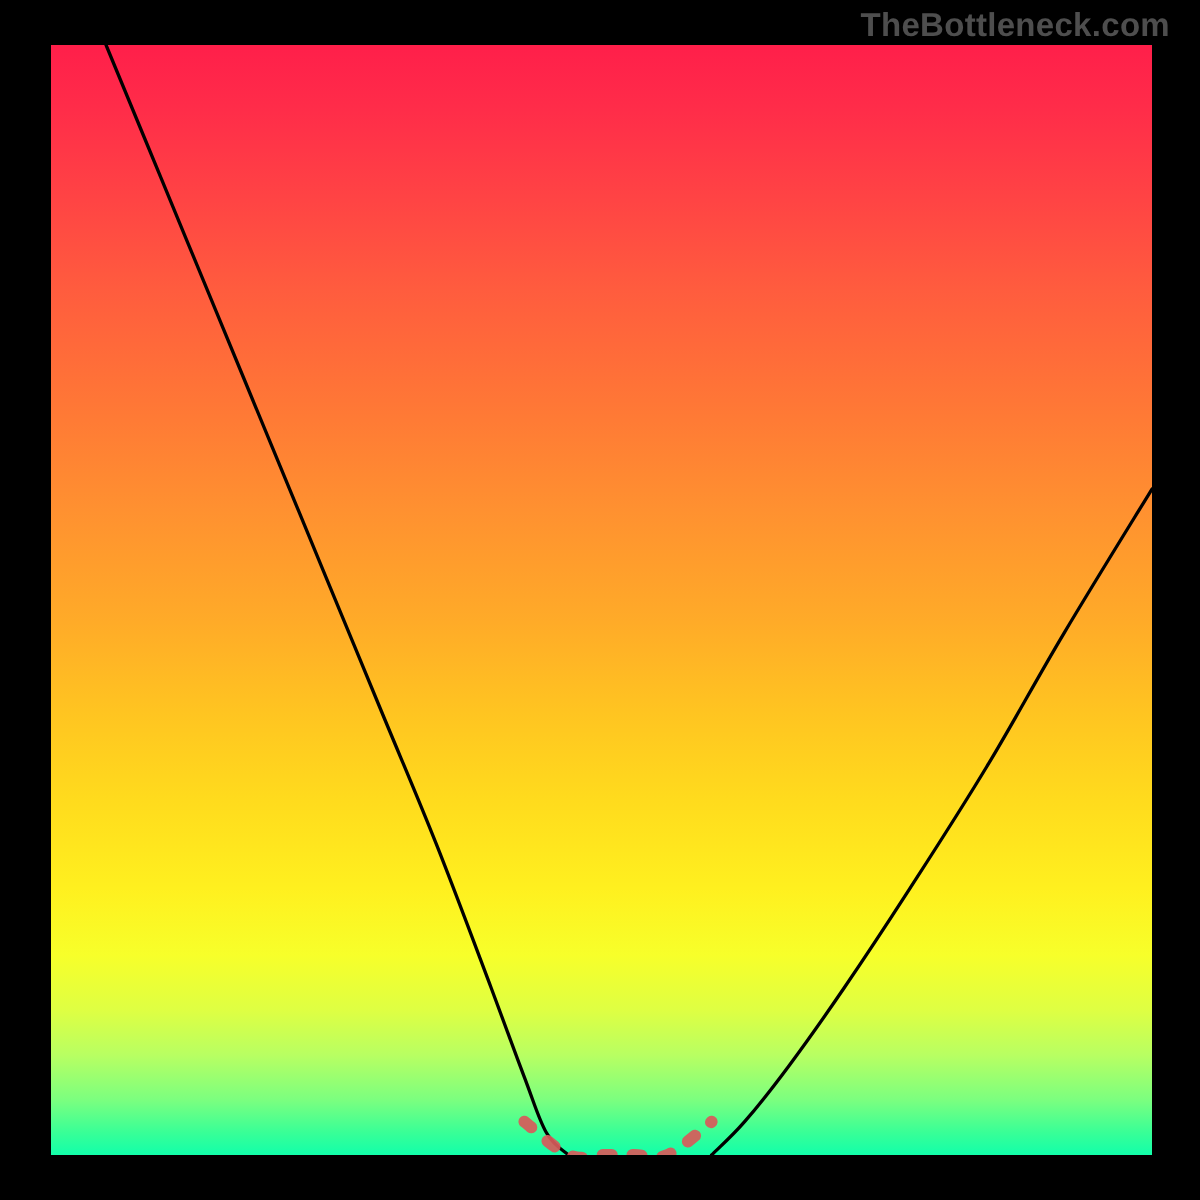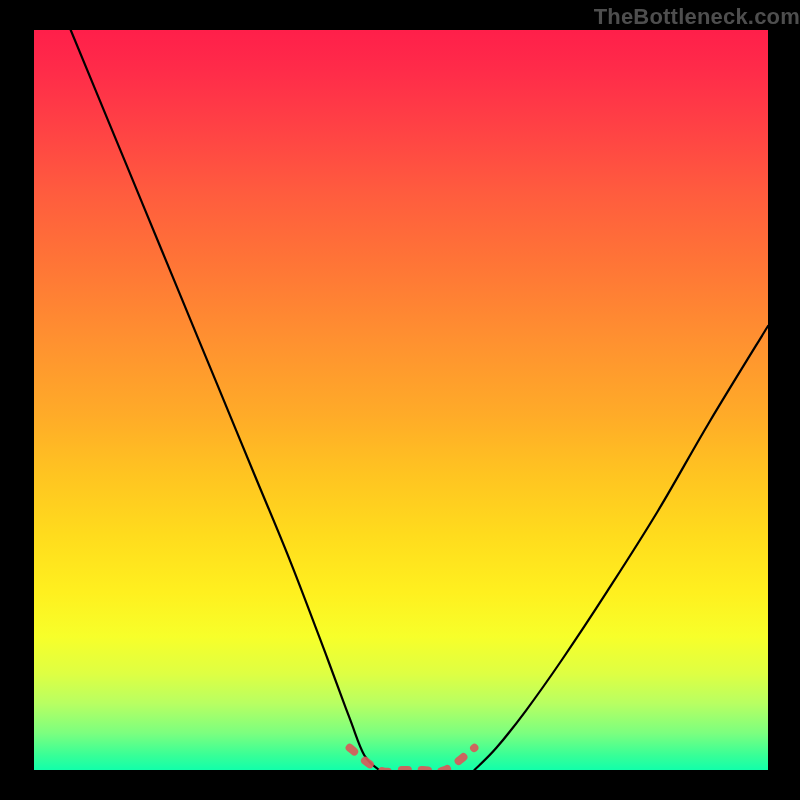--- a/index.html
+++ b/index.html
@@ -15,21 +15,21 @@
     position: absolute;
     left: 0;
     top: 0;
     width: 800px;
     height: 800px;
     background: #000;
   }
   .watermark {
     position: absolute;
     top: 4px;
-    right: 0;
+    right: 20px;
     color: #4e4e4e;
     font-size: 22px;
     font-weight: 600;
     letter-spacing: 0.2px;
     z-index: 40;
   }
   .plot-area {
     position: absolute;
     left: 34px;
     top: 30px;

